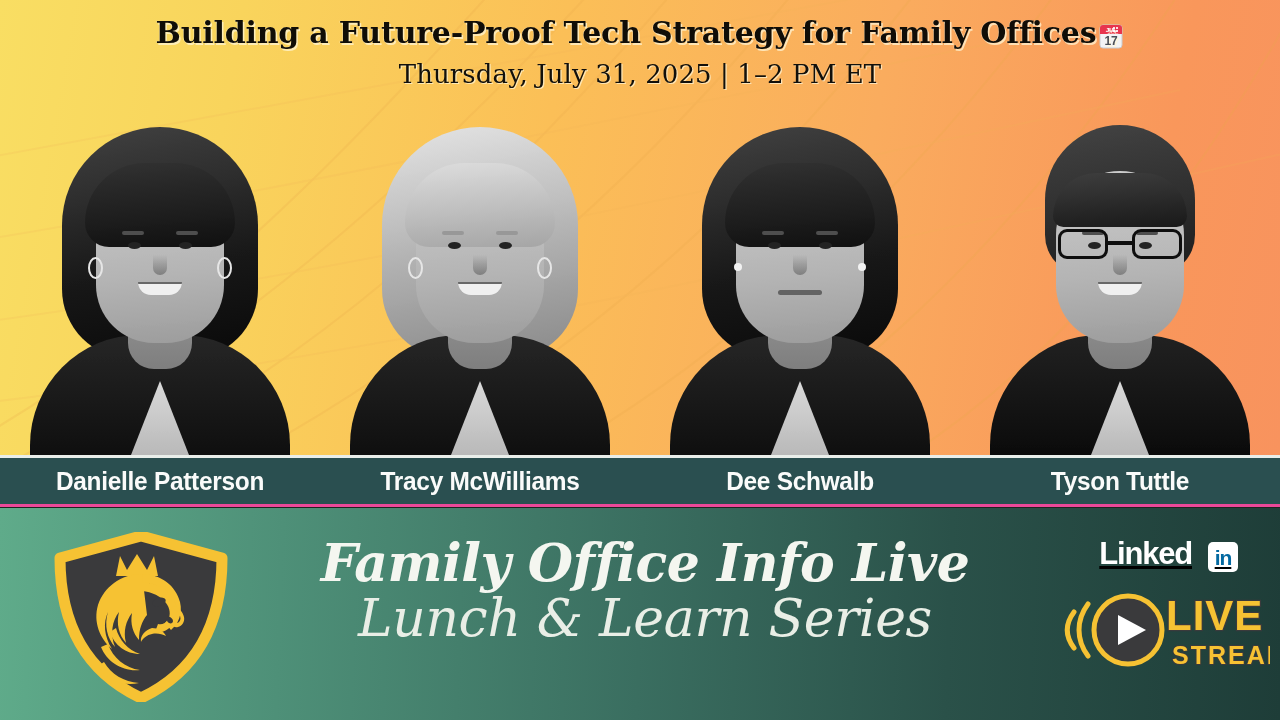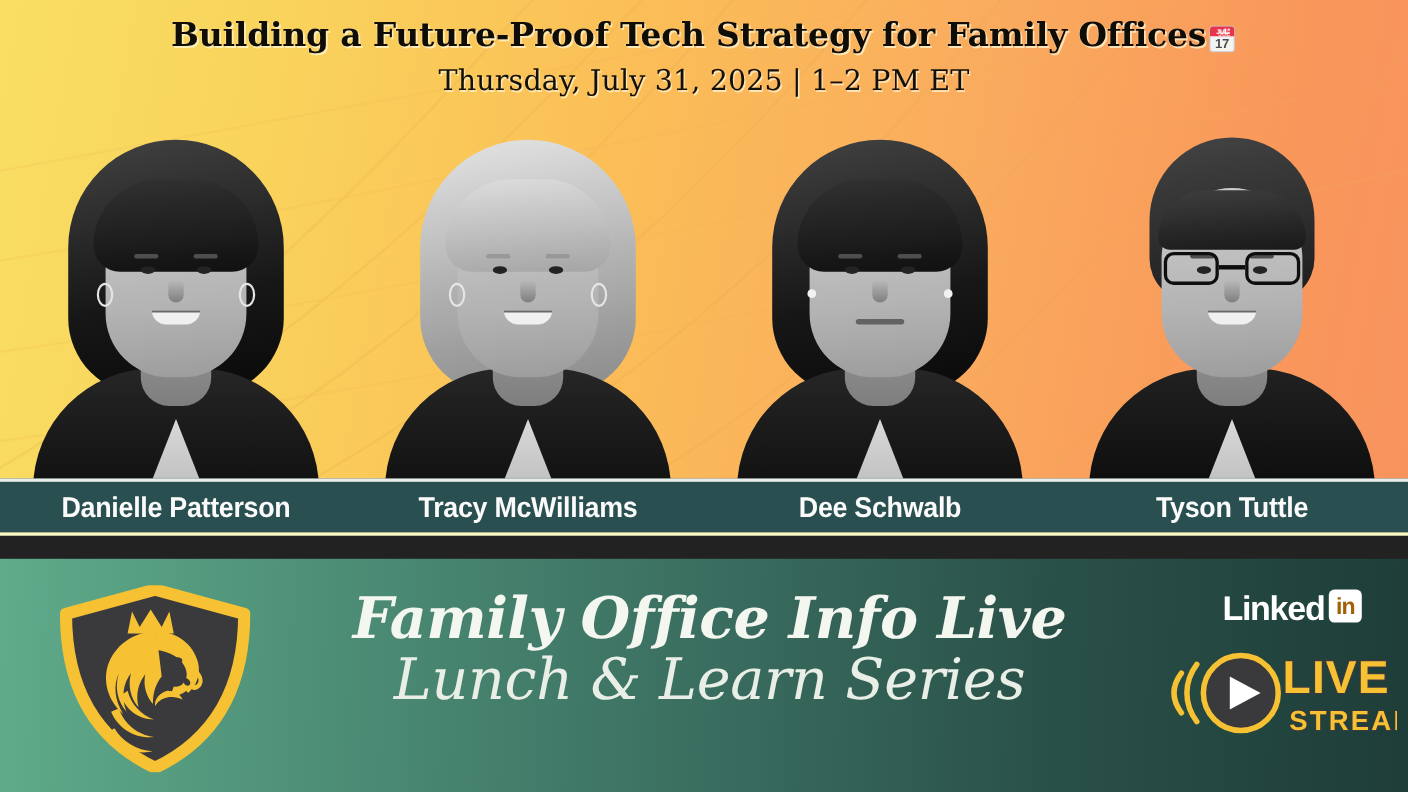--- a/index.html
+++ b/index.html
@@ -153,26 +153,26 @@
   .v-dark .p-hair-back { background:linear-gradient(170deg,#4a443e 0%,#201d1a 58%,#100e0c 100%); }
   .v-dark .p-hair-front { background:linear-gradient(175deg,#3a352f,#171512); }
   .v-man .p-hair-back { width:150px; height:150px; border-radius:75px 75px 40px 40px;
      background:linear-gradient(170deg,#4b4640 0%,#23201c 100%); bottom:180px; }
   .v-man .p-hair-front { width:134px; height:54px; bottom:228px;
      background:linear-gradient(175deg,#474139,#201d19); border-radius:67px 67px 16px 16px; }
   .v-man .p-suit { background:linear-gradient(180deg,#262626 0%,#101010 100%); }
 
   
   .name-band {
-    position:absolute; left:0; top:435px; width:1280px; height:52px;
+    position:absolute; left:0; top:455px; width:1280px; height:52px;
     background:#2A4F50;
     display:flex; align-items:center;
     z-index:8;
     border-top:3px solid #e9eeea;
-    border-bottom:3px solid #fef9c3;
+    border-bottom:3px solid #ec4899;
   }
   .name-cell {
     width:320px; text-align:center;
     font-family:"Liberation Sans", sans-serif;
     font-weight:700; font-size:26px; color:#FAFBFA;
     letter-spacing:-0.3px; white-space:nowrap;
     transform:scaleX(.94);
   }
 
   
@@ -195,31 +195,31 @@
     letter-spacing:-0.5px; line-height:1.1; white-space:nowrap;
   }
   .brand-line2 {
     font-size:52px; font-weight:400; color:#E9EEE6;
     letter-spacing:-0.3px; line-height:1.12; margin-top:-2px; white-space:nowrap;
   }
 
   .li-live { position:absolute; right:22px; top:28px; width:218px; height:140px; }
   .li-wordmark {
     position:absolute; right:20px; top:0;
-    display:flex; align-items:flex-start; gap:4px;
+    display:flex; align-items:flex-end; gap:16px;text-decoration:underline;
   }
   .li-linked {
     font-family:"Liberation Sans", sans-serif;
     font-weight:700; font-size:31px; color:#FFFFFF; letter-spacing:-1.2px;
   }
   .li-in-box {
     width:30px; height:30px; border-radius:5px; background:#FFFFFF;
     display:flex; align-items:center; justify-content:center;
     font-family:"Liberation Sans", sans-serif;
-    font-weight:700; font-size:21px; color:#a16207; letter-spacing:-1px;
+    font-weight:700; font-size:21px; color:#0369a1; letter-spacing:-1px;
     line-height:1;
   }
   .li-stream { position:absolute; left:12px; top:46px; width:218px; height:96px; }
   .li-stream svg { display:block; width:100%; height:100%; }
 </style>
 </head>
 <body>
 
 <div class="poster">
 

